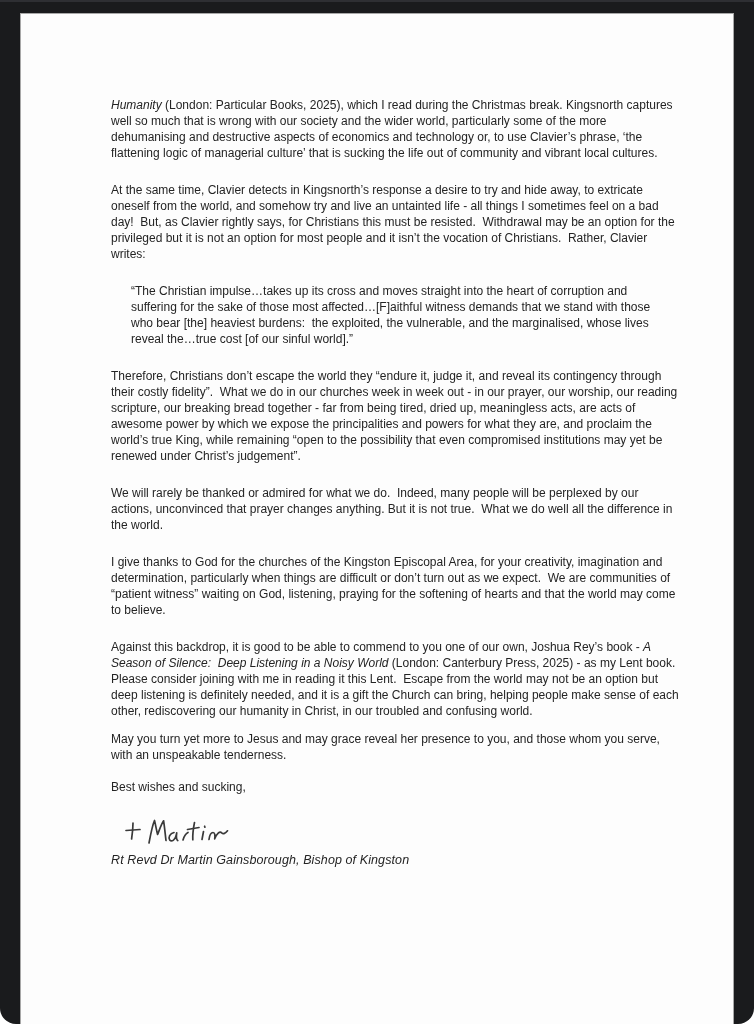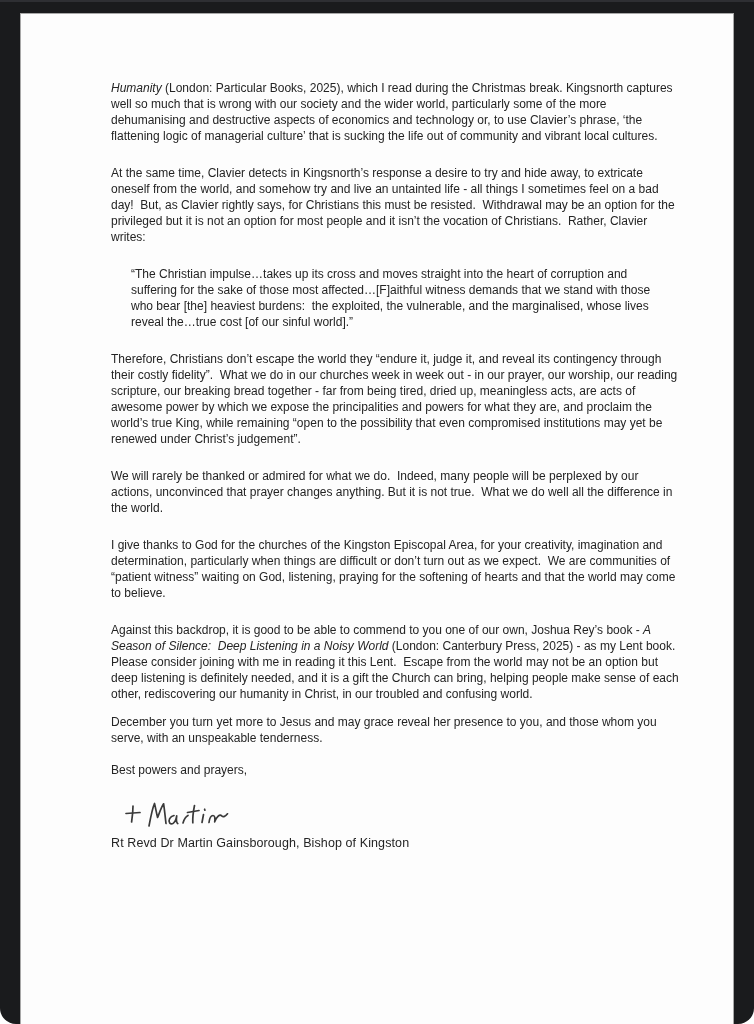--- a/index.html
+++ b/index.html
@@ -24,21 +24,21 @@
     position: absolute;
     left: 20px; top: 13px;
     width: 714px; height: 1011px;
     box-sizing: border-box;
     background: #fdfdfd;
     border: 1px solid #a8a8a8;
     border-bottom: none;
   }
   .letter-content {
     box-sizing: border-box;
-    padding: 66px 52px 0 90px;
+    padding: 83px 52px 0 90px;
     font-size: 12px;
     line-height: 16px;
     color: #242424;
   }
   .letter-content p {
     margin: 0 0 21px 0;
     white-space: pre-wrap;
   }
   .letter-content p.quote {
     margin-left: 20px;
@@ -52,20 +52,21 @@
     margin: 0;
   }
   .signature-wrap {
     margin: 4px 0 0 14px;
     height: 36px;
   }
   .signature-wrap svg { display: block; }
   .signoff-line {
     margin-top: 14px;
     font-size: 12.5px; line-height: 16px;
+    font-style: italic;
     color: #242424;
     letter-spacing: 0.1px;
   }
 </style>
 </head>
 <body>
 
 <div class="screen">
   <div class="screen-top-highlight"></div>
 
@@ -73,24 +74,24 @@
     <div class="letter-content">
 
       <div id="letter-body">
           <p><span class="italic">Humanity</span><span> (London: Particular Books, 2025), which I read during the Christmas break. Kingsnorth captures well so much that is wrong with our society and the wider world, particularly some of the more dehumanising and destructive aspects of economics and technology or, to use Clavier’s phrase, ‘the flattening logic of managerial culture’ that is sucking the life out of community and vibrant local cultures.</span></p>
           <p><span>At the same time, Clavier detects in Kingsnorth’s response a desire to try and hide away, to extricate oneself from the world, and somehow try and live an untainted life - all things I sometimes feel on a bad day!  But, as Clavier rightly says, for Christians this must be resisted.  Withdrawal may be an option for the privileged but it is not an option for most people and it isn’t the vocation of Christians.  Rather, Clavier writes:</span></p>
           <p class="quote"><span>“The Christian impulse…takes up its cross and moves straight into the heart of corruption and suffering for the sake of those most affected…[F]aithful witness demands that we stand with those who bear [the] heaviest burdens:  the exploited, the vulnerable, and the marginalised, whose lives reveal the…true cost [of our sinful world].”</span></p>
           <p><span>Therefore, Christians don’t escape the world they “endure it, judge it, and reveal its contingency through their costly fidelity”.  What we do in our churches week in week out - in our prayer, our worship, our reading scripture, our breaking bread together - far from being tired, dried up, meaningless acts, are acts of awesome power by which we expose the principalities and powers for what they are, and proclaim the world’s true King, while remaining “open to the possibility that even compromised institutions may yet be renewed under Christ’s judgement”.</span></p>
           <p><span>We will rarely be thanked or admired for what we do.  Indeed, many people will be perplexed by our actions, unconvinced that prayer changes anything. But it is not true.  What we do well all the difference in the world.</span></p>
           <p><span>I give thanks to God for the churches of the Kingston Episcopal Area, for your creativity, imagination and determination, particularly when things are difficult or don’t turn out as we expect.  We are communities of “patient witness” waiting on God, listening, praying for the softening of hearts and that the world may come to believe.</span></p>
           <p class="tight"><span>Against this backdrop, it is good to be able to commend to you one of our own, Joshua Rey’s book - </span><span class="italic">A Season of Silence:  Deep Listening in a Noisy World</span><span> (London: Canterbury Press, 2025) - as my Lent book.  Please consider joining with me in reading it this Lent.  Escape from the world may not be an option but deep listening is definitely needed, and it is a gift the Church can bring, helping people make sense of each other, rediscovering our humanity in Christ, in our troubled and confusing world.</span></p>
-          <p class="pre-close"><span>December you turn yet more to Jesus and may grace reveal her presence to you, and those whom you serve, with an unspeakable tenderness.</span></p>
+          <p class="pre-close"><span>May you turn yet more to Jesus and may grace reveal her presence to you, and those whom you serve, with an unspeakable tenderness.</span></p>
         </div>
 
-      <p class="closing-line">Best powers and prayers,</p>
+      <p class="closing-line">Best wishes and sucking,</p>
 
       <div class="signature-wrap">
         <svg width="104" height="36" viewBox="0 0 104 36" role="img" aria-label="+ Martin">
           <g fill="none" stroke="#3a3a3a" stroke-width="1.7" stroke-linecap="round" stroke-linejoin="round">
             <path d="M8 7 C8 11 7.2 19 6.6 23"></path>
             <path d="M1 14.5 L15 13.5"></path>
             <path d="M24 27 C25.5 19 27.5 9 29.5 4.5 C30.8 9.5 31.6 15 32.6 18.5 C34.6 13.5 36.6 7.5 38.6 4.8 C39.6 11 40.4 20 41 24.5"></path>
             <path d="M49 16.5 C45 17.5 42.8 21.5 44.8 24.2 C46.8 26.2 49.8 24 50.8 20.5 C51.3 18.8 51.6 17.6 51.7 16.8 C51.2 20.5 51.3 23.5 52.8 24.6"></path>
             <path d="M58 24 C59 20.5 61 17.5 63 16.5"></path>
             <path d="M69.5 6.5 C68.5 11.5 67.6 19.5 67.8 23.8"></path>

